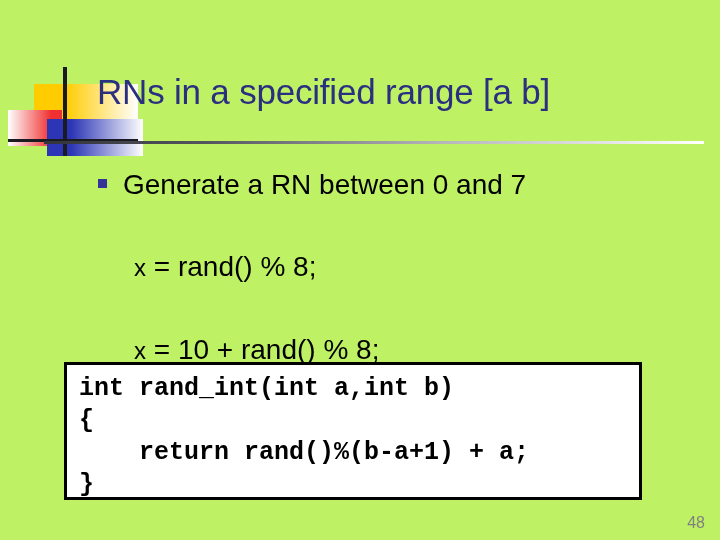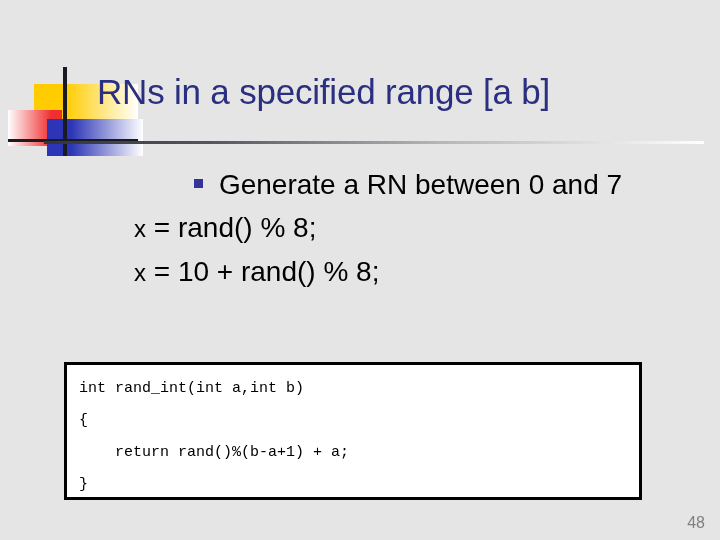--- a/index.html
+++ b/index.html
@@ -10,21 +10,21 @@
     width: 720px;
     height: 540px;
     background: #ffffff;
     font-family: "Liberation Sans", sans-serif;
     overflow: hidden;
     position: relative;
   }
   .slide {
     position: absolute;
     inset: 0;
-    background: #e5e5e5;
+    background: #bef264;
   }
 
   
   .deco { position: absolute; left: 0; top: 0; width: 200px; height: 175px; }
   .sq-yellow {
     position: absolute;
     left: 34px; top: 84px;
     width: 104px; height: 48px;
     background: linear-gradient(to right, #FFCC00 0%, #FFCC00 30%, #ffffff 100%);
   }
@@ -74,62 +74,62 @@
   
   .body {
     position: absolute;
     left: 98px; top: 163px;
     width: 620px;
   }
   .bullet-row {
     display: flex;
     align-items: flex-start;
     margin-bottom: 0px;
-    justify-content: center;
   }
   .bullet-mark {
     width: 9px; height: 9px;
     background: #333399;
     margin-top: 16px;
     margin-right: 16px;
     flex: 0 0 auto;
   }
   .bullet-text {
     font-size: 28px;
     line-height: 43px;
     color: #000000;
     white-space: nowrap;
   }
   .code-line {
     font-size: 28px;
     line-height: 43px;
     color: #000000;
     white-space: nowrap;
     padding-left: 36px;
+    margin-top: 39px;
   }
   .code-line .var {
     font-size: 24px;
   }
 
   
   .codebox {
     position: absolute;
     left: 64px; top: 362px;
     width: 578px; height: 138px;
     border: 3px solid #000000;
     box-sizing: border-box;
     background: #ffffff;
     padding: 8px 0 0 12px;
   }
   .codebox pre {
     margin: 0;
     font-family: "Liberation Mono", "DejaVu Sans Mono", monospace;
-    font-size: 15px;
+    font-size: 25px;
     line-height: 32px;
-    font-weight: normal;
+    font-weight: bold;
     color: #000000;
     white-space: pre;
   }
 
   
   .page-num {
     position: absolute;
     right: 15px; bottom: 8px;
     font-size: 16px;
     color: #808080;

